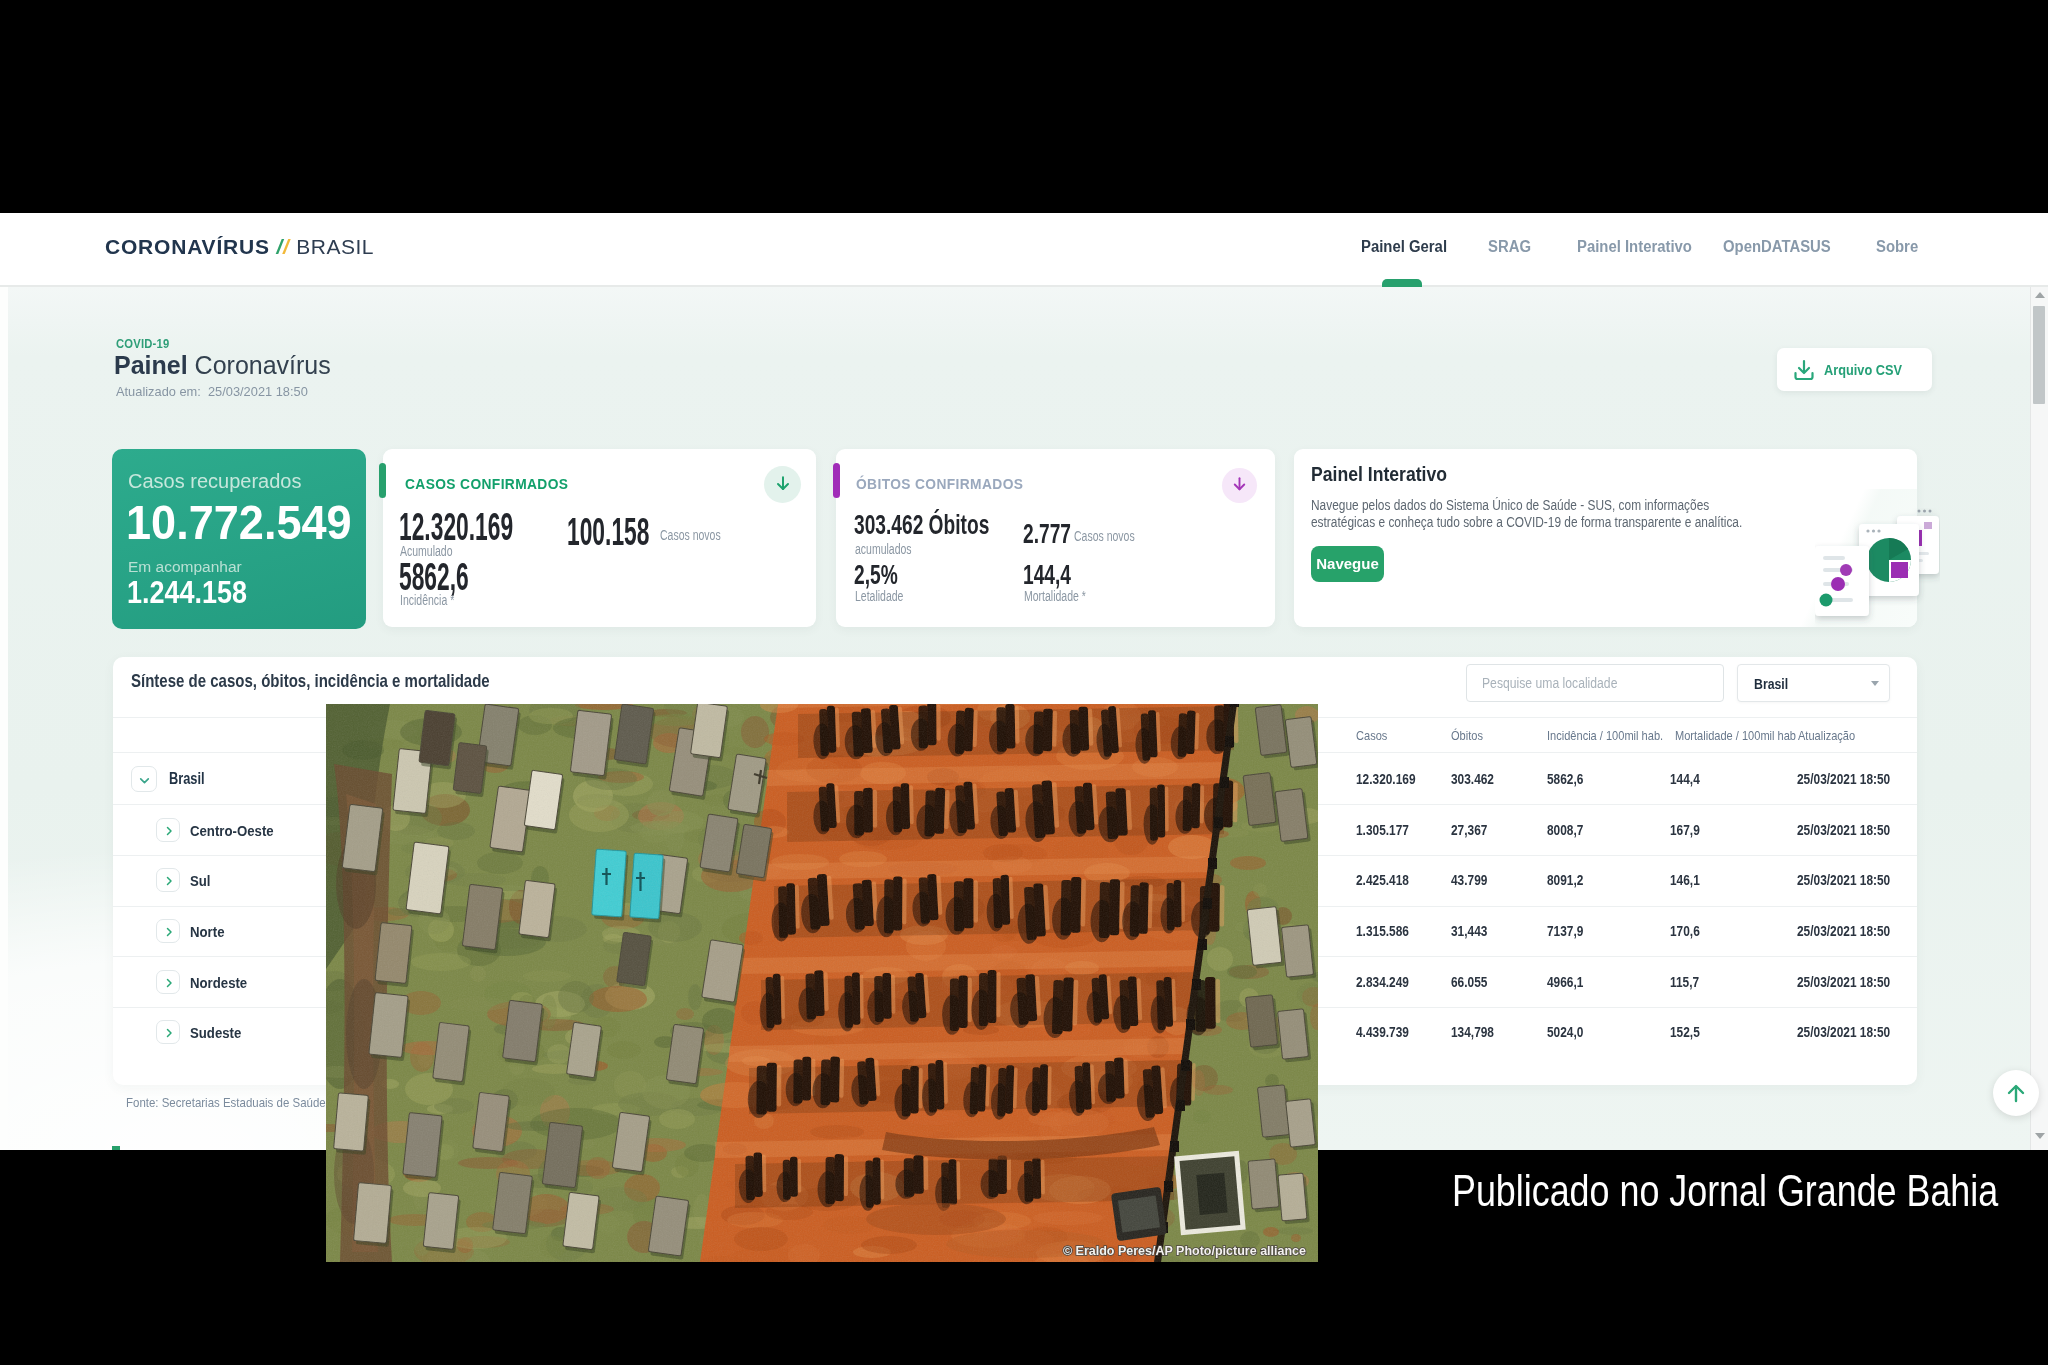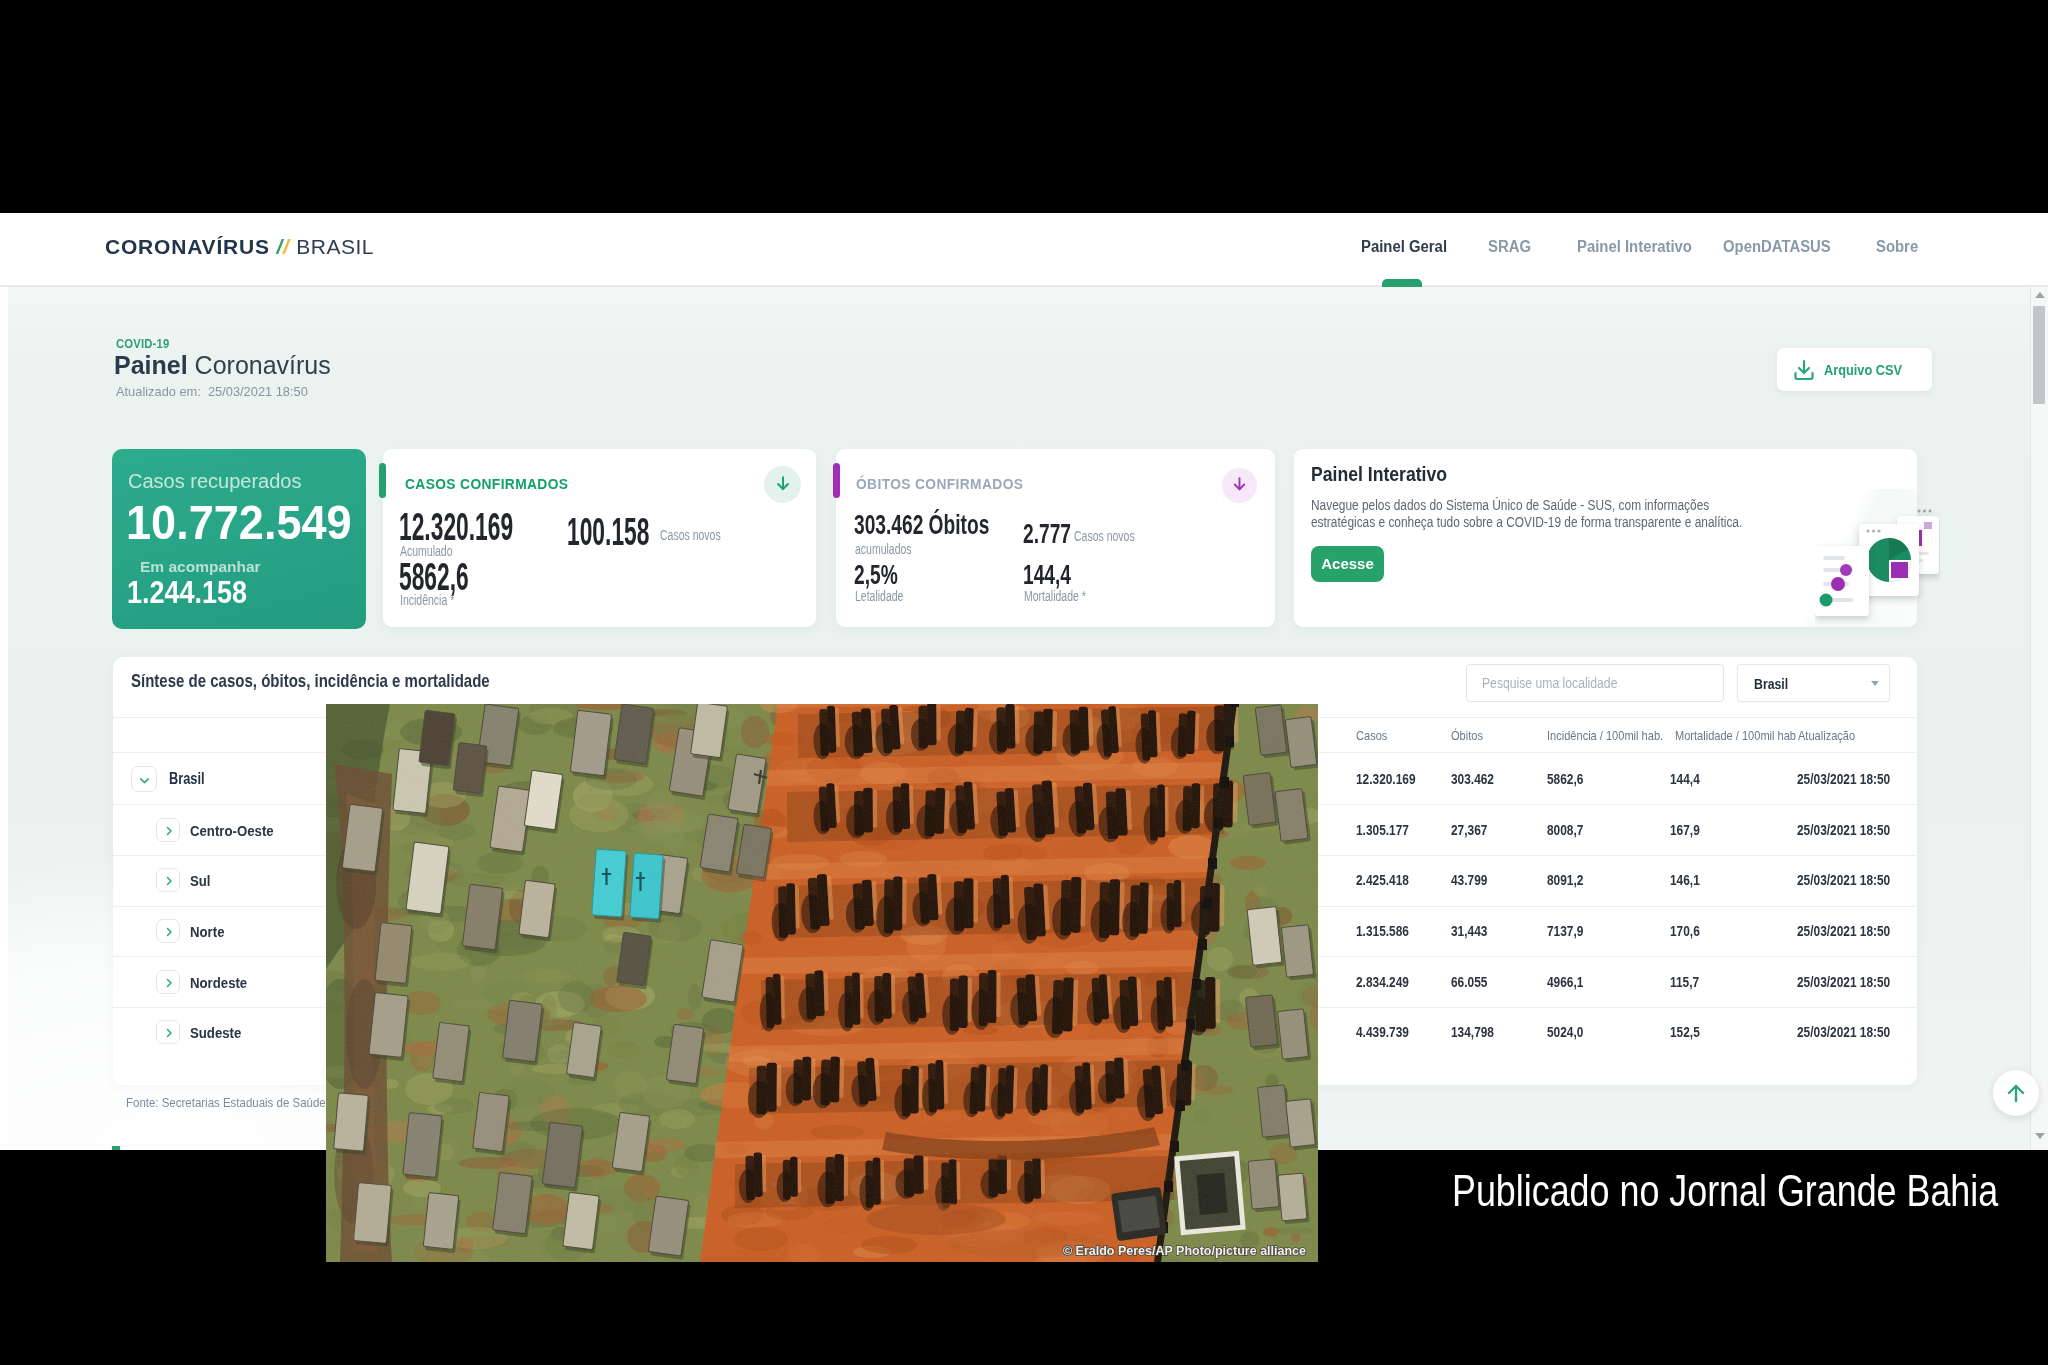--- a/index.html
+++ b/index.html
@@ -40,21 +40,21 @@
   #csvbtn span { position:absolute; left:47px; top:13px; font-size:15px; font-weight:bold; color:#25a077; transform:scaleX(0.85); transform-origin:left; white-space:nowrap; }
 
   
   .card { top:449px; height:178px; background:#fff; border-radius:9px;
     box-shadow:0 3px 10px rgba(60,80,80,0.06); }
   #gcard { left:112px; top:449px; width:254px; height:180px; border-radius:10px;
     background:linear-gradient(165deg,#2dab8d 0%,#239c80 100%);text-align:right; }
   #gcard .t { position:absolute; left:16px; top:21px; font-size:20px; color:#c6e7dc; white-space:nowrap; }
   #gcard .n1 { position:absolute; left:14px; top:45px; font-size:49px; font-weight:bold; color:#fff;
     transform:scaleX(0.92); transform-origin:left; white-space:nowrap; }
-  #gcard .t2 { position:absolute; left:16px; top:109px; font-size:15.5px; font-weight:bold; color:#b9e0d4;margin-left:12px; }
+  #gcard .t2 { position:absolute; left:16px; top:109px; font-size:15.5px; font-weight:normal; color:#b9e0d4; }
   #gcard .n2 { position:absolute; left:15px; top:126px; font-size:31px; font-weight:bold; color:#fff;
     transform:scaleX(0.87); transform-origin:left; white-space:nowrap; }
 
   .accentbar { width:7px; height:35px; border-radius:3.5px; top:463px; }
   .cardtitle { top:476px; font-size:14.5px; font-weight:bold; letter-spacing:0.4px; transform:scaleX(0.95); transform-origin:left; white-space:nowrap; }
   .circbtn { top:466px; width:37px; height:37px; border-radius:50%; text-align:center; }
   .bignum { font-size:38px; font-weight:bold; color:#23262c; transform:scaleX(0.60); transform-origin:left; white-space:nowrap; }
   .mednum { font-size:27px; font-weight:bold; color:#23262c; transform:scaleX(0.71); transform-origin:left; white-space:nowrap; }
   .glabel { font-size:14px; color:#8b97a3; transform:scaleX(0.75); transform-origin:left; white-space:nowrap; }
 
@@ -173,21 +173,21 @@
   <div class="abs glabel" style="left:855px; top:588px;">Letalidade</div>
   <div class="abs mednum" style="left:1023px; top:560px;">144,4</div>
   <div class="abs glabel" style="left:1024px; top:588px;">Mortalidade *</div>
 
   <div class="abs card" id="picard">
       <div class="swo"></div>
     </div>
   <div class="abs" id="pititle">Painel Interativo</div>
   <div class="abs pipara" style="top:497px;">Navegue pelos dados do Sistema Único de Saúde - SUS, com informações</div>
   <div class="abs pipara" style="top:514px;">estratégicas e conheça tudo sobre a COVID-19 de forma transparente e analítica.</div>
-  <div class="abs" id="acesse">Acesse</div>
+  <div class="abs" id="acesse">Navegue</div>
   <svg class="abs" style="left:1815px; top:508px;" width="125" height="122" viewBox="0 0 125 122">
   <defs>
     <filter id="ds" x="-30%" y="-30%" width="160%" height="160%">
       <feDropShadow dx="0" dy="3" stdDeviation="3" flood-color="#3c4650" flood-opacity="0.25"></feDropShadow>
     </filter>
   </defs>
   <g filter="url(#ds)">
     <rect x="82" y="8" width="42" height="58" rx="4" fill="#fff"></rect>
     <circle cx="104" cy="3" r="1.5" fill="#9aa3ab"></circle>
         <circle cx="109.5" cy="3" r="1.5" fill="#9aa3ab"></circle>

